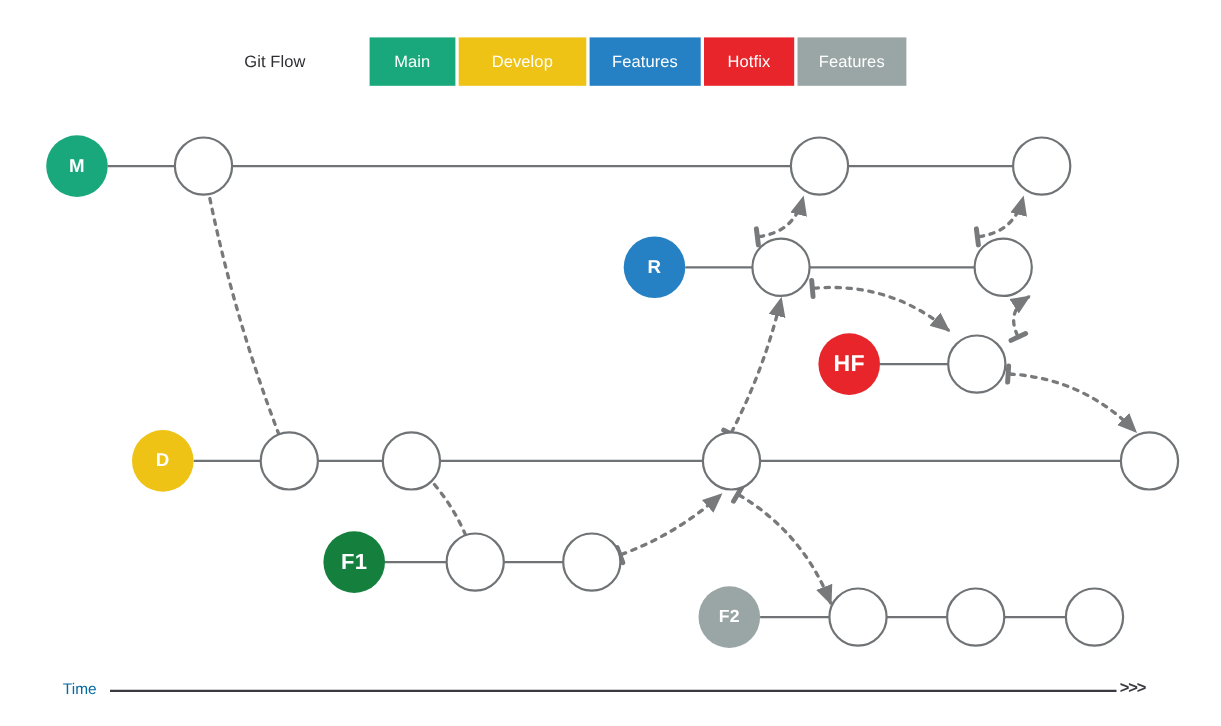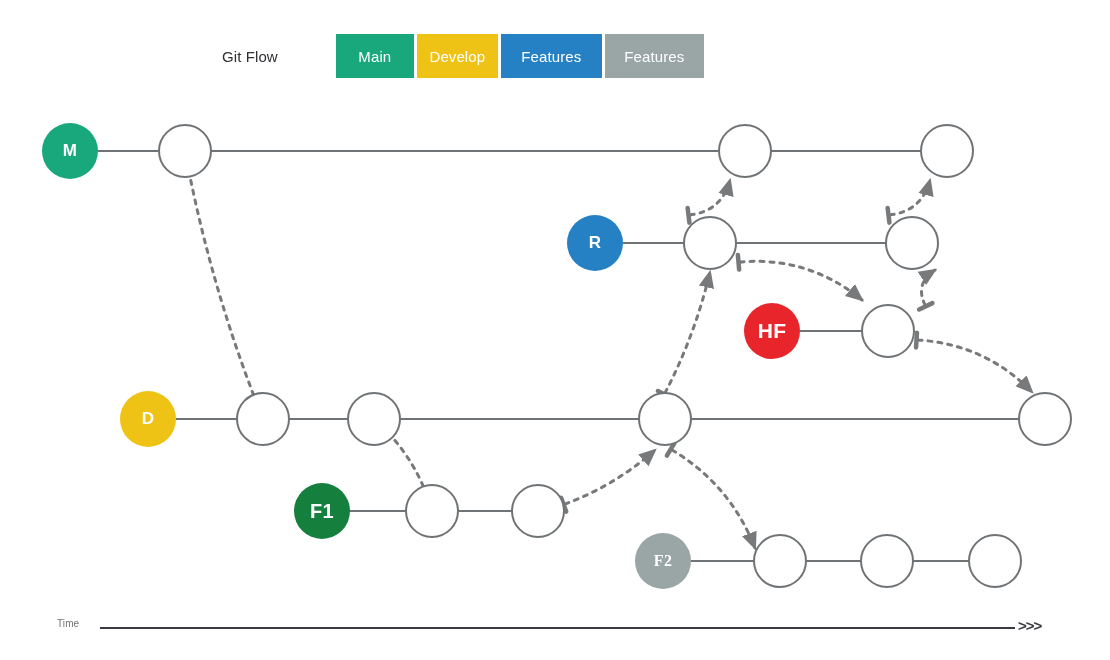--- a/index.html
+++ b/index.html
@@ -67,22 +67,22 @@
     color: #ffffff;
     font-weight: bold;
     letter-spacing: 0.3px;
   }
 
   
   .time-label {
     position: absolute;
     left: 57px;
     top: 618px;
-    font-size: 10px;
-    color: #737373;
+    font-size: 14px;
+    color: #0369a1;
     letter-spacing: 0.1px;
   }
   .time-chevrons {
     position: absolute;
     left: 1018px;
     top: 617px;
     font-size: 15px;
     font-weight: bold;
     color: #3a3a40;
     letter-spacing: -1px;
@@ -143,25 +143,28 @@
         <line x1="100" y1="628" x2="1015" y2="628" stroke="#3a3a40" stroke-width="2"></line>
       </g>
   </svg>
 
   <div class="legend">
     <div class="legend-title">Git Flow</div>
     <div id="legend-items" style="display:flex;align-items:center;padding-left:25px;">
         <div class="legend-swatch" style="background: rgb(25, 168, 124); width: 78px;">
           <span>Main</span>
         </div>
-        <div class="legend-swatch" style="background: rgb(238, 195, 21); width: 81px;">
+        <div class="legend-swatch" style="background: rgb(238, 195, 21); width: 116px;">
           <span>Develop</span>
         </div>
         <div class="legend-swatch" style="background: rgb(37, 129, 196); width: 101px;">
           <span>Features</span>
+        </div>
+        <div class="legend-swatch" style="background: rgb(232, 37, 43); width: 82px;">
+          <span>Hotfix</span>
         </div>
         <div class="legend-swatch" style="background: rgb(154, 165, 165); width: 99px; justify-content: center;">
           <span>Features</span>
         </div>
       </div>
   </div>
 
   <div id="branch-heads">
       <div class="branch-head" style="left: 42px; top: 123px; width: 56px; height: 56px; background: rgb(25, 168, 124); font-size: 17px;">
         <span>M</span>
@@ -171,21 +174,21 @@
       </div>
       <div class="branch-head" style="left: 744px; top: 303px; width: 56px; height: 56px; background: rgb(232, 37, 43); font-size: 21px;">
         <span>HF</span>
       </div>
       <div class="branch-head" style="left: 120px; top: 391px; width: 56px; height: 56px; background: rgb(238, 195, 21); font-size: 17px;">
         <span>D</span>
       </div>
       <div class="branch-head" style="left: 294px; top: 483px; width: 56px; height: 56px; background: #15803d; font-size: 20px;">
         <span>F1</span>
       </div>
-      <div class="branch-head" style="left: 635px; top: 533px; width: 56px; height: 56px; background: rgb(154, 165, 165); font-size: 16px; font-family: Liberation Serif, serif;">
+      <div class="branch-head" style="left: 635px; top: 533px; width: 56px; height: 56px; background: rgb(154, 165, 165); font-size: 16px;">
         <span>F2</span>
       </div>
     </div>
 
   <div class="time-label">Time</div>
   <div class="time-chevrons">&gt;&gt;&gt;</div>
 
 </div>
 
 </body></html>

